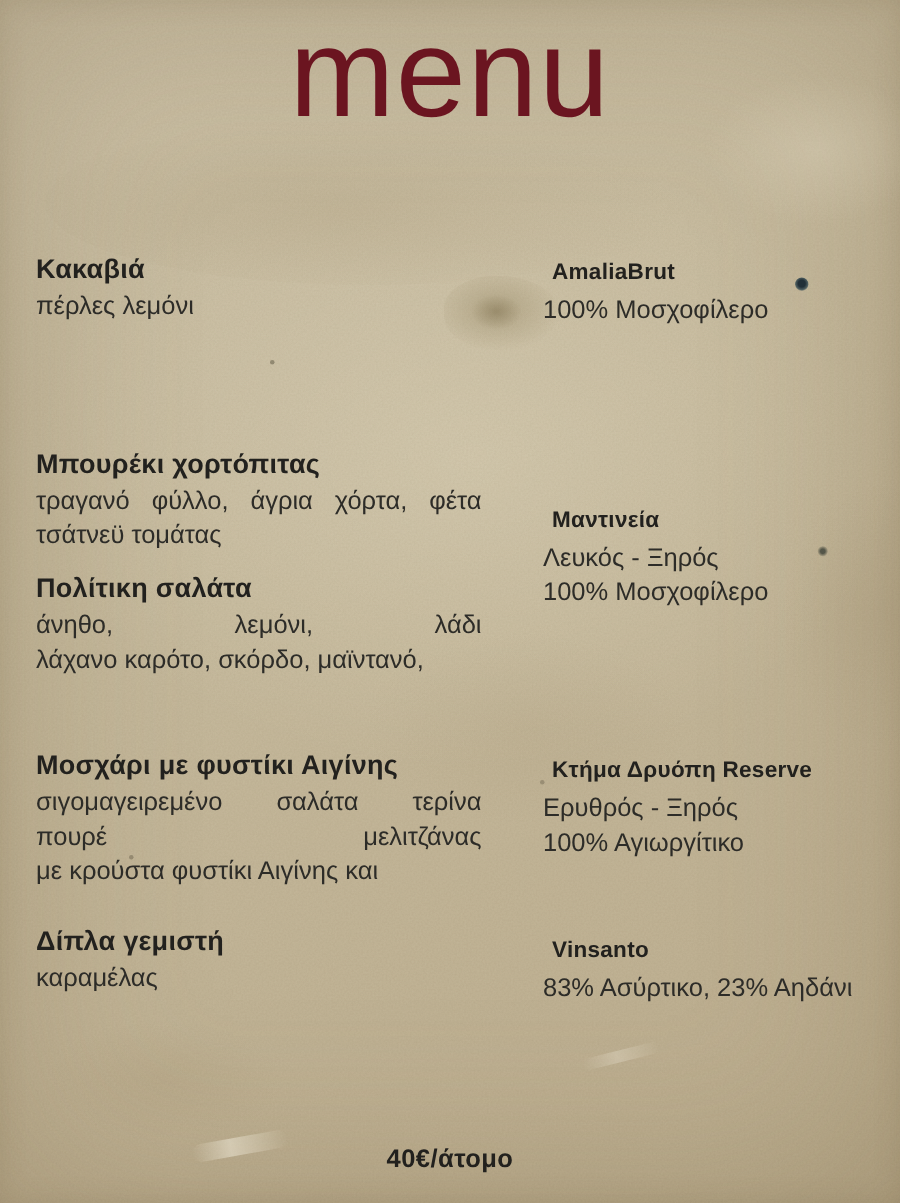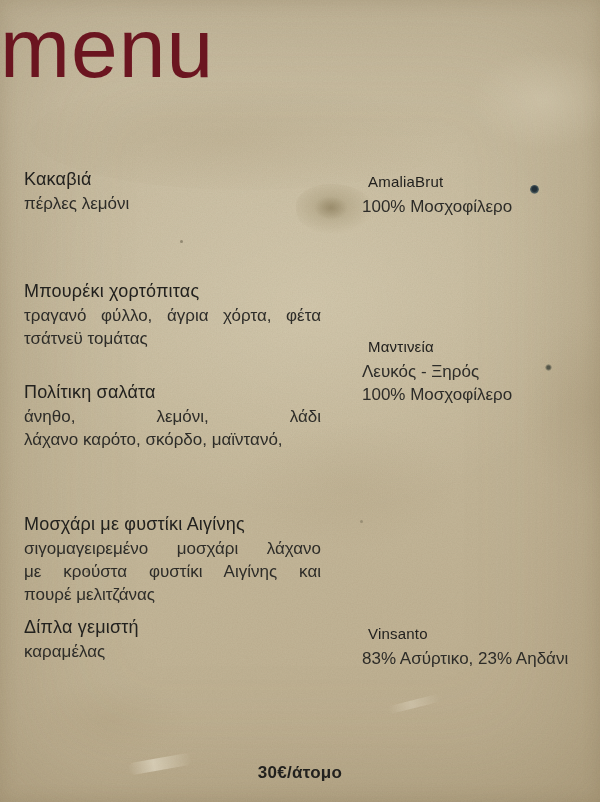--- a/index.html
+++ b/index.html
@@ -27,39 +27,39 @@
   .ink-dot{left:530px;top:185px;width:9px;height:9px;border-radius:50%;background:radial-gradient(circle at 50% 45%,#223038 0 35%,rgba(40,65,76,.75) 60%,rgba(40,65,76,0) 78%);}
   .dark-speck{left:545px;top:364px;width:7px;height:7px;border-radius:50%;background:radial-gradient(circle,rgba(66,70,60,.85) 0 30%,rgba(66,70,60,0) 75%);}
   .speck-a{left:180px;top:240px;width:3px;height:3px;background:rgba(100,92,72,.55);border-radius:50%;}
   .speck-b{left:86px;top:570px;width:3px;height:3px;background:rgba(100,92,72,.45);border-radius:50%;}
   .speck-c{left:360px;top:520px;width:3px;height:3px;background:rgba(100,92,72,.40);border-radius:50%;}
   .scratch1{left:128px;top:758px;width:64px;height:12px;border-radius:6px;transform:rotate(-10deg);background:linear-gradient(90deg,rgba(236,230,212,0),rgba(236,230,212,.55) 40%,rgba(236,230,212,0));}
   .scratch2{left:388px;top:700px;width:52px;height:8px;border-radius:5px;transform:rotate(-14deg);background:linear-gradient(90deg,rgba(232,226,208,0),rgba(232,226,208,.35) 45%,rgba(232,226,208,0));}
 
   .title{
     position:absolute;left:0;right:0;top:0;height:96px;line-height:96px;
-    font-size:84px;font-weight:400;letter-spacing:1px;
+    text-align:center;font-size:84px;font-weight:400;letter-spacing:1px;
     color:#6b1520;
   }
   .col{position:absolute;}
   .food-col{left:24px;width:297px;}
   .wine-col{left:362px;width:232px;}
   .item{position:absolute;left:0;right:0;}
   .item h3{
-    margin:0;font-size:18px;font-weight:400;line-height:24px;
+    margin:0;font-size:18px;font-weight:700;line-height:24px;
     color:#22211e;letter-spacing:.2px;
   }
   .wine-col .item h3{padding-left:6px;font-size:15px;}
   .desc{margin-top:1px;}
   .desc .line{font-size:17px;line-height:23px;color:#2d2c28;}
   .food-col .desc .line{text-align:justify;}
   .food-col .desc .line:not(:last-child){text-align-last:justify;}
   
   .food-col,.wine-col{top:0;height:802px;}
-  .f0{top:167px;} .f1{top:279px;} .f2{top:380px;} .f3{top:512px;} .f4{top:615px;}
+  .f0{top:167px;} .f1{top:297px;} .f2{top:380px;} .f3{top:498px;} .f4{top:615px;}
   .w0{top:170px;} .w1{top:335px;} .w2{top:502px;} .w3{top:622px;}
 
   .footer{
     position:absolute;left:0;right:0;top:763px;text-align:center;
     font-size:17px;font-weight:700;color:#22211e;letter-spacing:.3px;
   }
 </style>
 </head>
 <body>
 
@@ -111,23 +111,23 @@
       <h3>Πολίτικη σαλάτα</h3>
       <div class="desc">
         <div class="line">άνηθο, λεμόνι, λάδι</div>
         <div class="line">λάχανο καρότο, σκόρδο, μαϊντανό,</div>
       </div>
     </div>
 
     <div class="item f3">
       <h3>Μοσχάρι με φυστίκι Αιγίνης</h3>
       <div class="desc">
-        <div class="line">σιγομαγειρεμένο μοσχάρι λάχανο</div>
+        <div class="line">σιγομαγειρεμένο σαλάτα τερίνα</div>
+        <div class="line">πουρέ μελιτζάνας</div>
         <div class="line">με κρούστα φυστίκι Αιγίνης και</div>
-        <div class="line">πουρέ μελιτζάνας</div>
       </div>
     </div>
 
     <div class="item f4">
       <h3>Δίπλα γεμιστή</h3>
       <div class="desc">
         <div class="line">καραμέλας</div>
       </div>
     </div>
   </div>
@@ -142,24 +142,31 @@
     </div>
 
     <div class="item w1">
       <h3>Μαντινεία</h3>
       <div class="desc">
         <div class="line">Λευκός - Ξηρός</div>
         <div class="line">100% Μοσχοφίλερο</div>
       </div>
     </div>
 
+    <div class="item w2">
+      <h3>Κτήμα Δρυόπη Reserve</h3>
+      <div class="desc">
+        <div class="line">Ερυθρός - Ξηρός</div>
+        <div class="line">100% Αγιωργίτικο</div>
+      </div>
+    </div>
 
     <div class="item w3">
       <h3>Vinsanto</h3>
       <div class="desc">
         <div class="line">83% Ασύρτικο, 23% Αηδάνι</div>
       </div>
     </div>
   </div>
 
-  <div class="footer">30€/άτομο</div>
+  <div class="footer">40€/άτομο</div>
 
 </div>
 
 </body></html>

